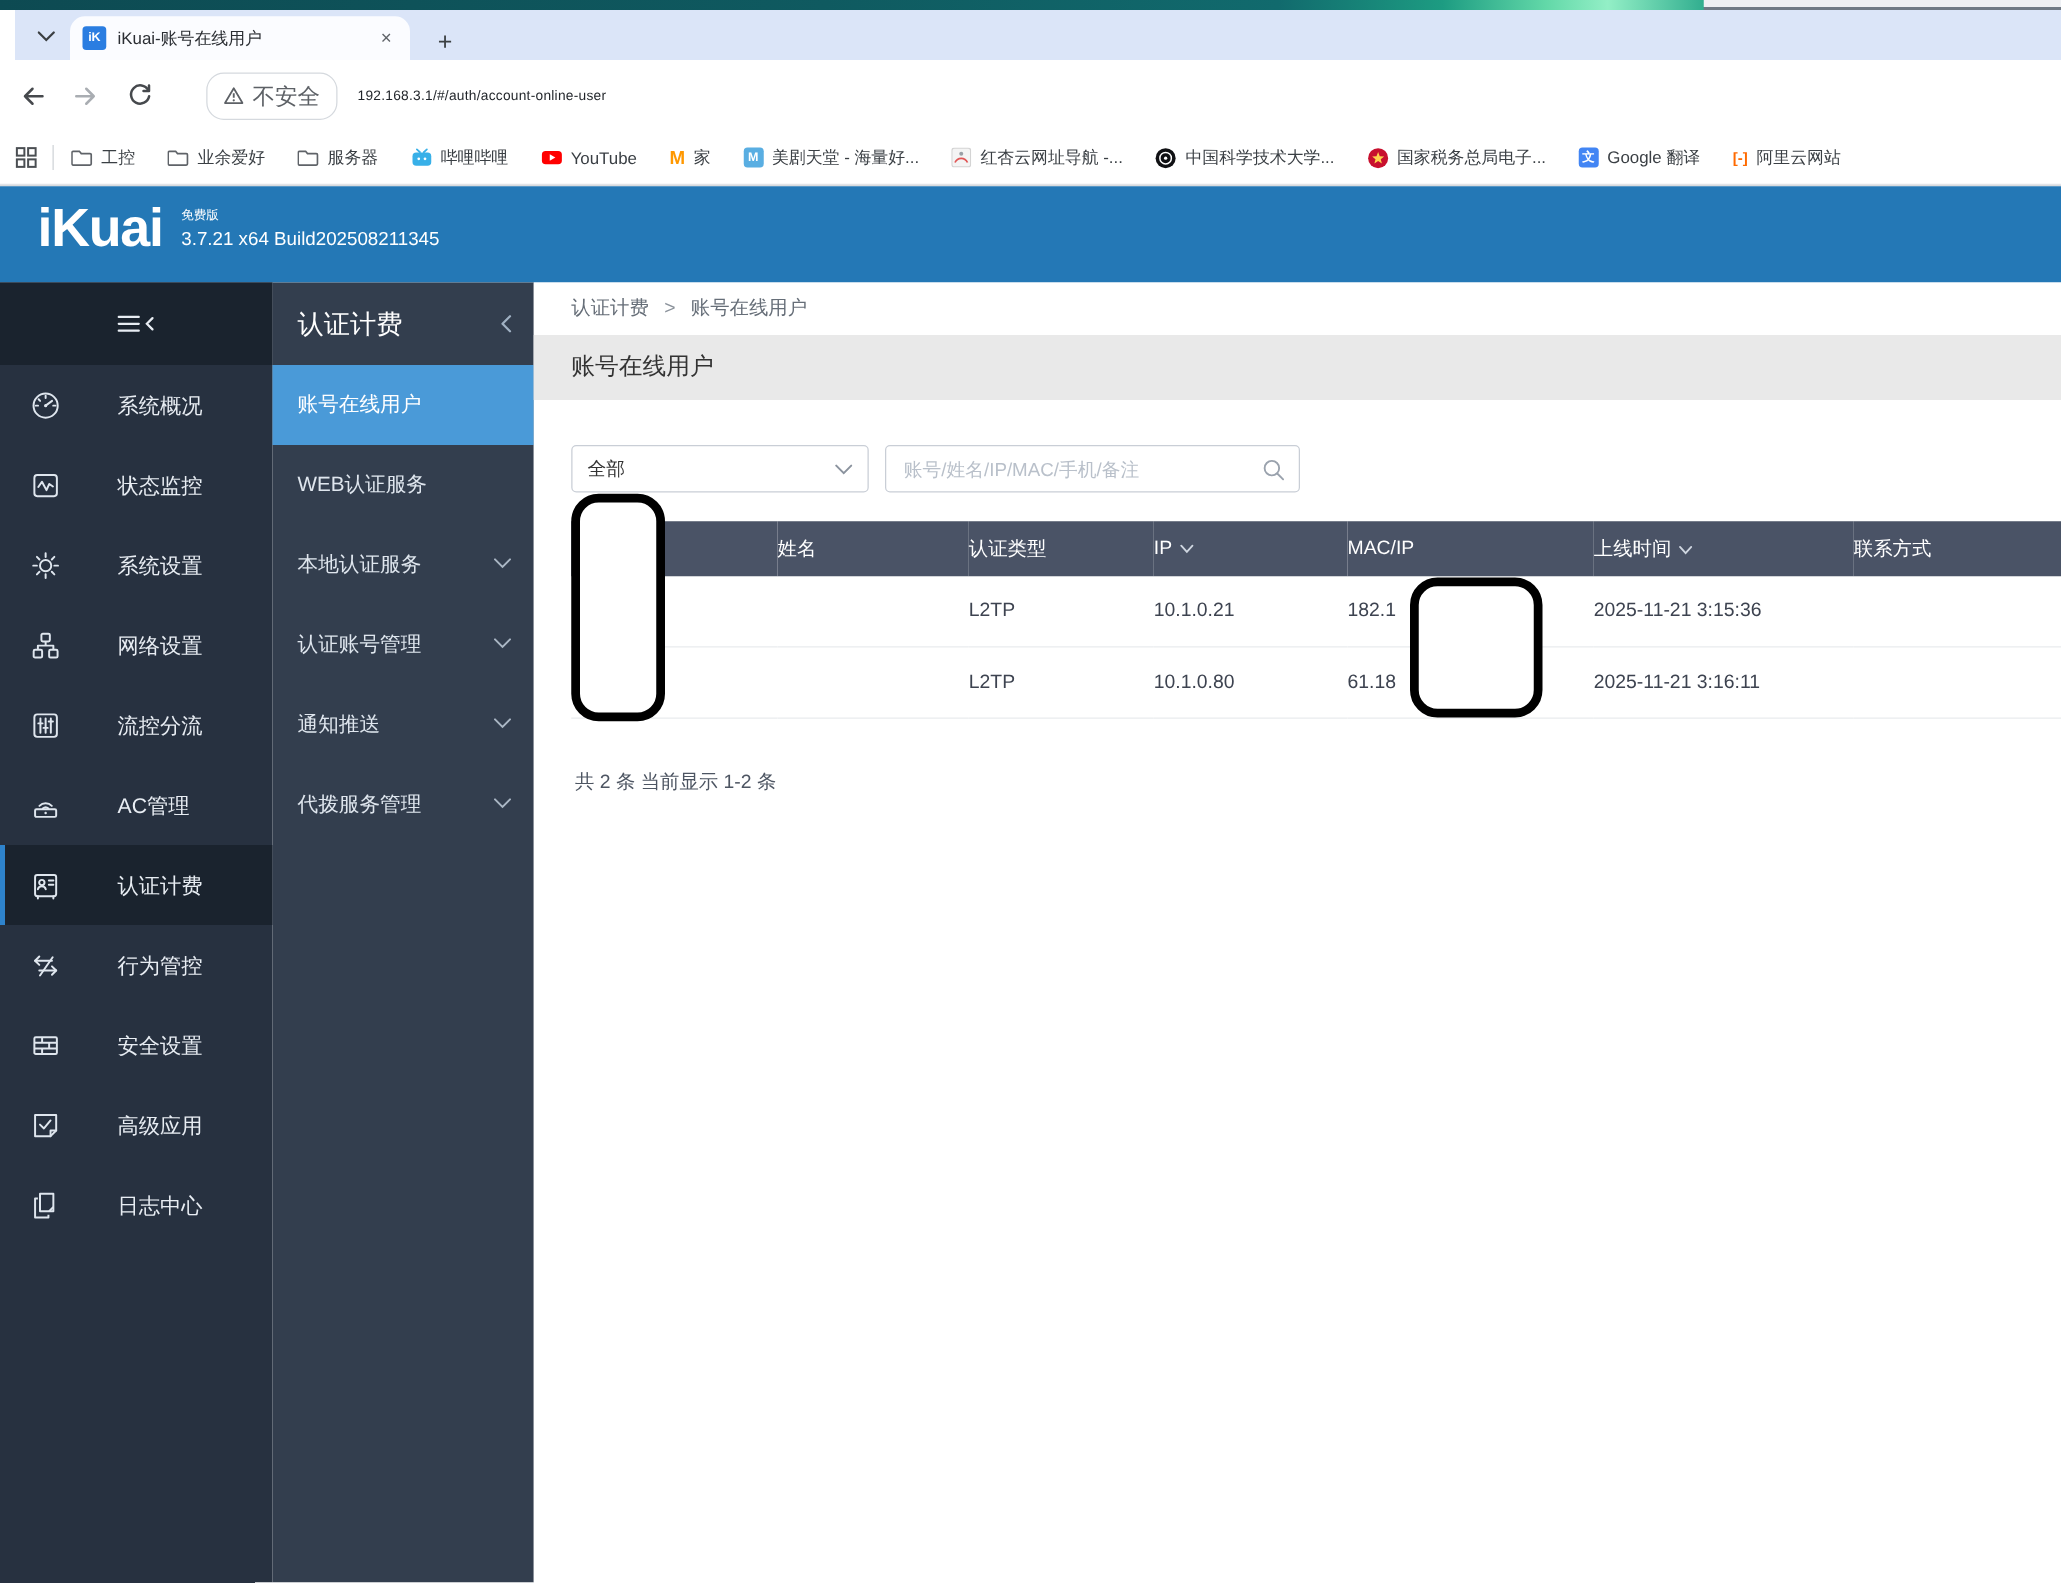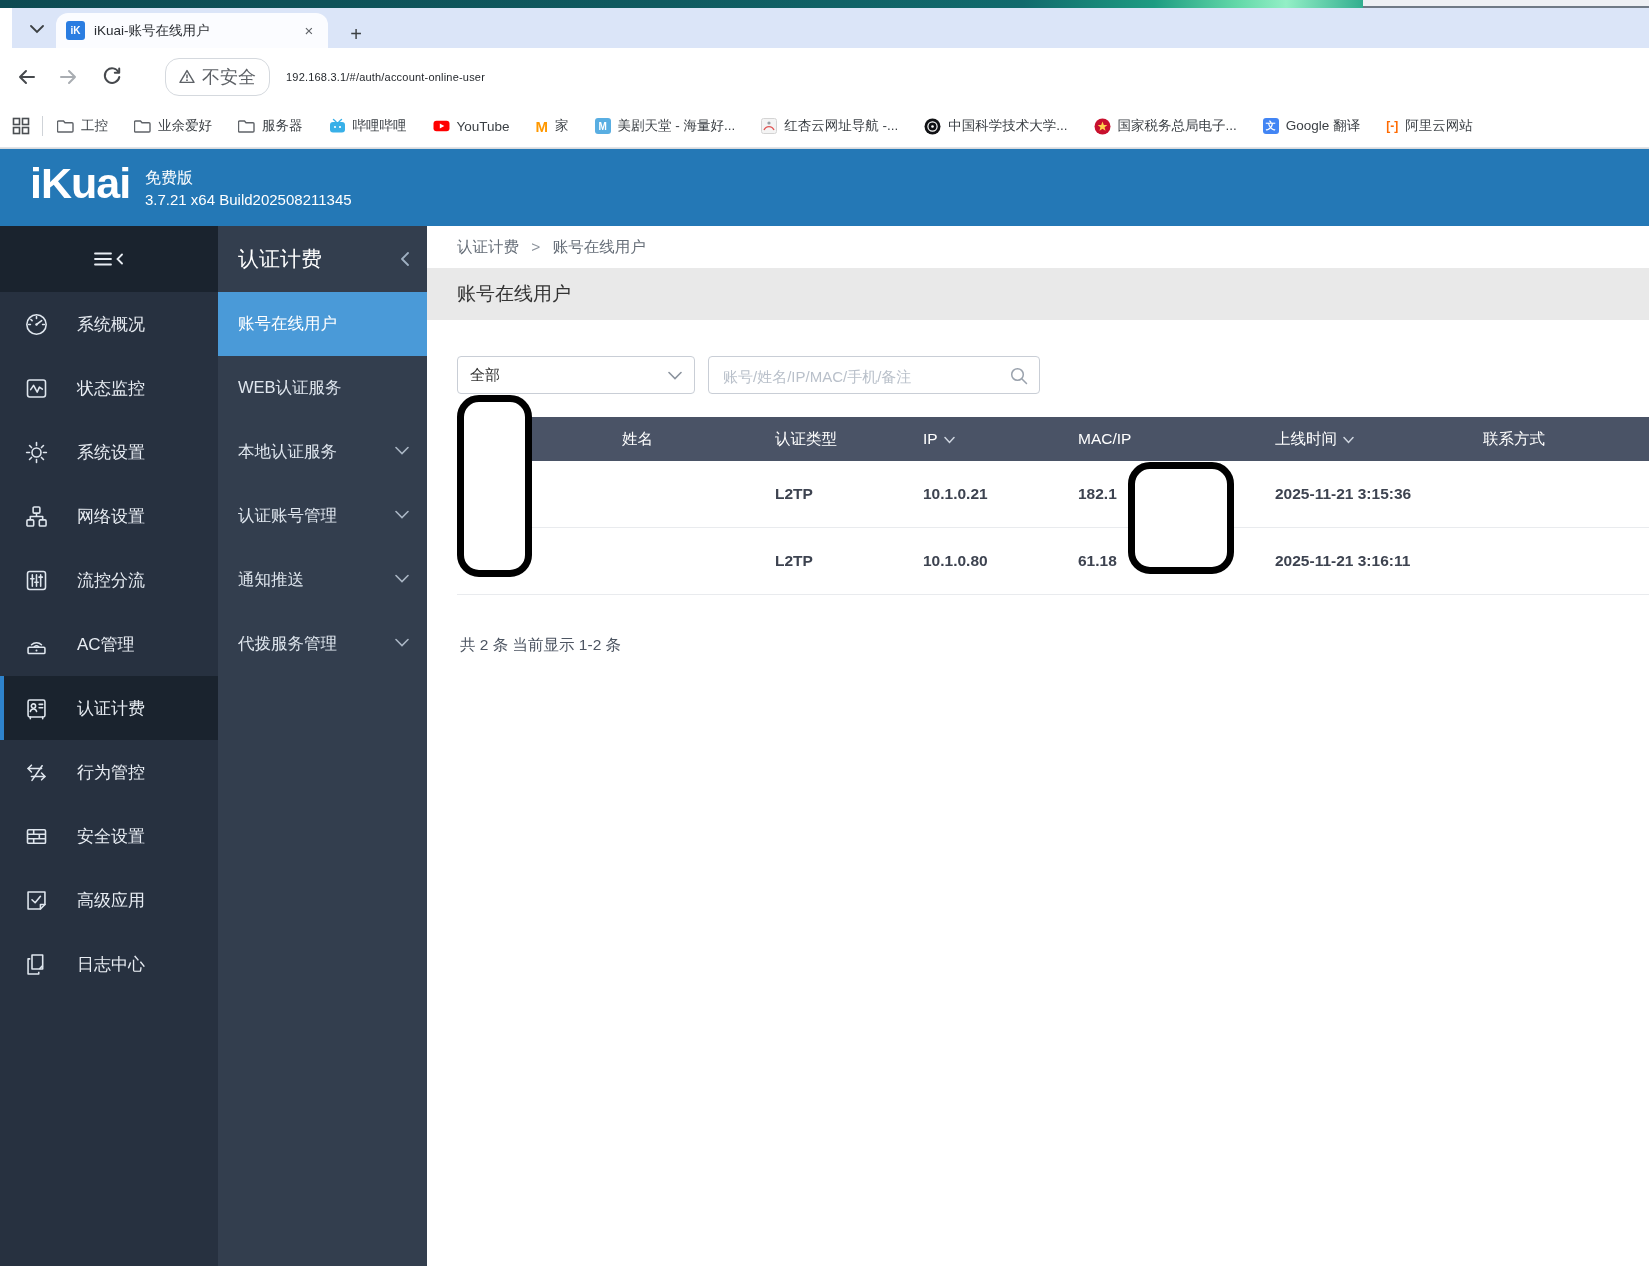--- a/index.html
+++ b/index.html
@@ -39,28 +39,28 @@
   .bm-label{font-size:13.5px;color:#3a3f44;}
   .gicon{width:16px;height:16px;border-radius:3px;display:flex;align-items:center;justify-content:center;
     font-size:10px;font-weight:bold;color:#fff;flex:0 0 auto;}
   .aliyun-txt{color:#ff6a00;font-weight:bold;font-size:12px;}
   .m-orange{color:#ff9800;font-weight:bold;font-size:15px;}
   
   .page-line{position:absolute;left:0;top:148px;width:1649px;height:1px;background:#d8dadd;}
   .app-header{position:absolute;left:0;top:149px;width:1649px;height:77px;background:#2478b6;color:#fff;}
   .logo{position:absolute;left:30px;top:10px;font-size:43px;font-weight:bold;letter-spacing:-1px;}
   .ver{position:absolute;left:145px;top:17px;line-height:1.45;}
-  .ver .l1{font-size:16px;font-family:Liberation Serif, serif;}
+  .ver .l1{font-size:10px;font-family:Liberation Serif, serif;}
   .ver .l2{font-size:15px;}
   
   .sidebar{position:absolute;left:0;top:226px;width:218px;height:1040px;background:#273140;}
   .side-head{height:66px;background:#1a232e;display:flex;align-items:center;justify-content:center;}
   .side-item{height:64px;display:flex;align-items:center;color:#e8edf3;font-size:17px;}
   .side-item .ic{width:28px;height:28px;margin-left:22px;display:flex;align-items:center;justify-content:center;}
-  .side-item .lb{margin-left:27px;}
+  .side-item .lb{margin-left:44px;}
   .side-item.active{background:#1a232e;border-left:4px solid #2e83cc;}
   .side-item.active .ic{margin-left:18px;}
   
   .submenu{position:absolute;left:218px;top:226px;width:209px;height:1040px;background:#333e4e;}
   .sub-title{height:66px;display:flex;align-items:center;color:#fff;font-size:21px;padding-left:20px;position:relative;}
   .sub-collapse{position:absolute;right:16px;top:24px;}
   .sub-item{height:64px;display:flex;align-items:center;color:#dfe6ee;font-size:16.5px;padding-left:20px;position:relative;}
   .sub-item.active{background:#4a9ad8;color:#fff;}
   .sub-chev{position:absolute;right:18px;top:26px;}
   
@@ -76,21 +76,21 @@
     margin-left:13px;box-sizing:border-box;position:relative;}
   .search-box input{border:none;outline:none;background:transparent;width:280px;height:34px;margin:1px 0 0 12px;
     font-size:15px;color:#333;font-family:inherit;}
   .search-box input::placeholder{color:#b9c0ca;}
   .search-box .mag{position:absolute;right:11px;top:10px;}
   table.grid{border-collapse:collapse;table-layout:fixed;width:1192px;margin:23px 0 0 30px;}
   table.grid col.c1{width:165px}.grid col.c2{width:153px}.grid col.c3{width:148px}
   table.grid col.c4{width:155px}.grid col.c5{width:197px}.grid col.c6{width:208px}
   table.grid th{background:#4a5366;color:#fff;font-weight:normal;font-size:15.5px;height:44px;text-align:left;padding:0;}
   table.grid th .sort{margin-left:6px;}
-  table.grid td{height:66px;font-size:15.5px;color:#3d4350;border-bottom:1px solid #e9ebee;padding:0;font-weight:bold;}
+  table.grid td{height:56px;font-size:15.5px;color:#3d4350;border-bottom:1px solid #e9ebee;padding:0;}
   .summary{margin:40px 0 0 33px;font-size:15.5px;color:#4d5562;}
   
   .redact{position:absolute;background:#fff;border:7px solid #000;border-radius:22px;box-sizing:border-box;z-index:20;}
   .redact1{left:457px;top:395px;width:75px;height:182px;}
   .redact2{left:1128px;top:462px;width:106px;height:112px;}
   svg{display:block;}
 </style>
 </head>
 <body>
 

